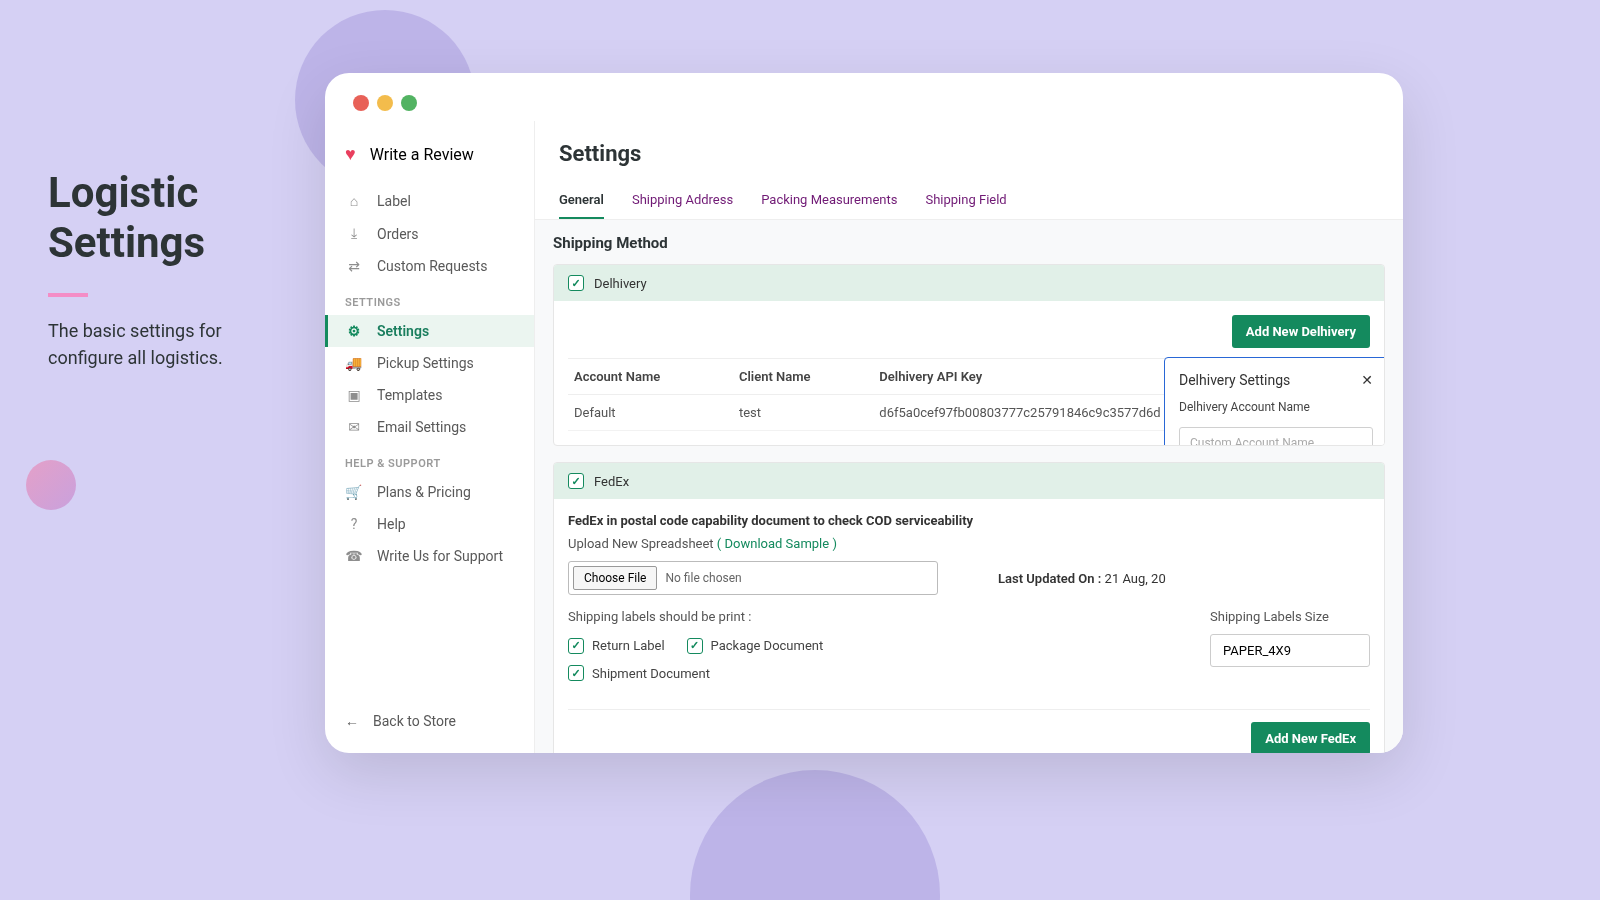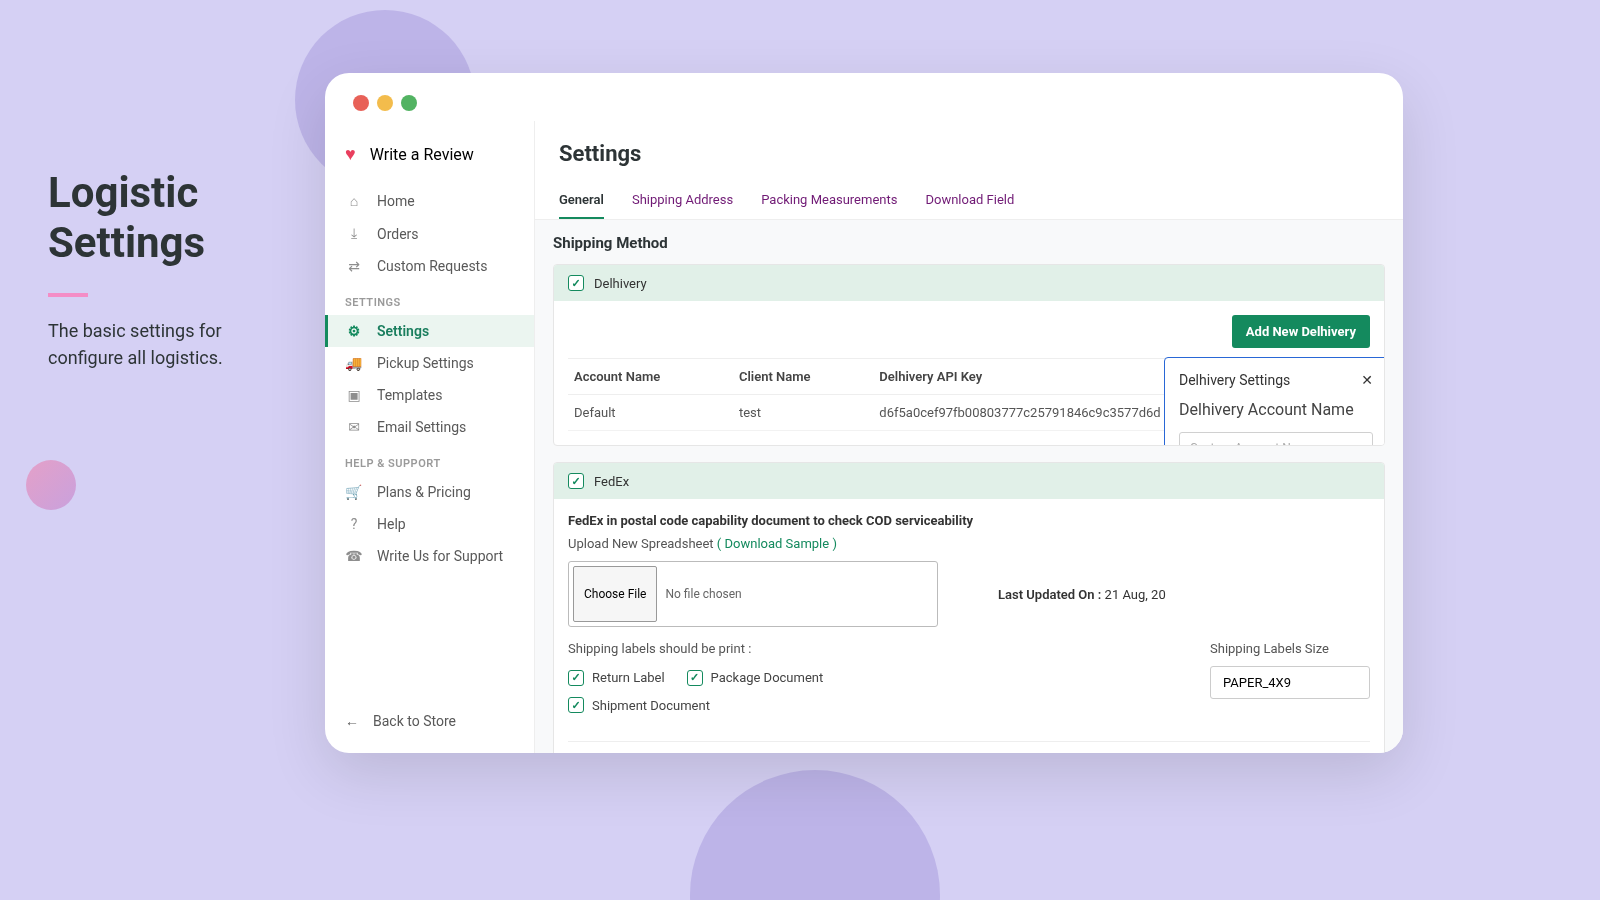--- a/index.html
+++ b/index.html
@@ -62,37 +62,37 @@
 
 table { width: 100%; border-collapse: collapse; clear: both; font-size: 13px; }
 th { text-align: left; padding: 10px 6px; color: #444; font-weight: 600; border-top: 1px solid #eee; border-bottom: 1px solid #eee; }
 td { padding: 10px 6px; color: #555; border-bottom: 1px solid #f2f2f2; }
 
 .bold-line { font-size: 13px; font-weight: 700; color: #333; margin-bottom: 8px; }
 .upload-line { font-size: 13px; color: #555; margin-bottom: 10px; }
 .link { color: #148a5e; }
 .file-row { display: flex; gap: 60px; align-items: center; margin-bottom: 14px; }
 .file-box { border: 1px solid #bbb; border-radius: 3px; padding: 4px; display: inline-flex; align-items: center; flex: 1; max-width: 370px; }
-.choose-btn { border: 1px solid #999; background: #f6f6f6; padding: 20px 10px; font-size: 12px; border-radius: 2px; }
+.choose-btn { border: 1px solid #999; background: #f6f6f6; padding: 4px 10px; font-size: 12px; border-radius: 2px; }
 .file-txt { font-size: 12px; color: #666; padding-left: 8px; }
 .last-updated { font-size: 13px; color: #333; }
 .last-updated b { font-weight: 600; }
 
 .labels-row { display: flex; gap: 60px; }
 .labels-left { flex: 1; }
 .labels-label { font-size: 13px; color: #555; margin-bottom: 10px; }
 .chk-line { display: inline-flex; align-items: center; gap: 8px; margin-right: 18px; font-size: 13px; color: #444; margin-bottom: 8px; }
 .select-box { border: 1px solid #ccc; padding: 8px 12px; font-size: 13px; border-radius: 3px; min-width: 160px; background: #fff; }
 
 
 .popover { position: absolute; right: -4px; top: 56px; width: 224px; background: #fff; border: 1px solid #2967d6; border-radius: 4px; padding: 14px; z-index: 10; }
 .popover-header { display: flex; justify-content: space-between; align-items: center; margin-bottom: 12px; }
 .popover-header span { font-size: 14px; color: #333; }
 .close-x { cursor: pointer; color: #666; font-weight: 300; }
-.field-label { font-size: 16px; color: #444; margin-bottom: 13px; display: flex; align-items: center; gap: 4px; }
+.field-label { font-size: 12px; color: #444; margin-bottom: 13px; display: flex; align-items: center; gap: 4px; }
 .field-input { width: 100%; border: 1px solid #d0d0d0; border-radius: 3px; padding: 8px 10px; font-size: 12px; margin-bottom: 12px; color: #7f1d1d; }
 .field-input::placeholder { color: #aaa; }
 </style>
 </head>
 <body>
 
 <div class="circle-top"></div>
 <div class="circle-bottom-left"></div>
 <div class="circle-bottom-center"></div>
 
@@ -112,21 +112,21 @@
   <div class="app-shell">
     <div class="sidebar">
       <div class="sidebar-top">
         <div class="write-review">
           <span class="heart-icon">♥</span>
           <span>Write a Review</span>
         </div>
 
         <div class="nav-item">
           <span class="ico">⌂</span>
-          <span>Home</span>
+          <span>Label</span>
         </div>
         <div class="nav-item">
           <span class="ico">⤓</span>
           <span>Orders</span>
         </div>
         <div class="nav-item">
           <span class="ico">⇄</span>
           <span>Custom Requests</span>
         </div>
 
@@ -168,21 +168,21 @@
       </div>
     </div>
 
     <div class="main">
       <div class="main-header">
         <h2>Settings</h2>
         <div class="tabs">
           <div class="tab active">General</div>
           <div class="tab">Shipping Address</div>
           <div class="tab">Packing Measurements</div>
-          <div class="tab">Download Field</div>
+          <div class="tab">Shipping Field</div>
         </div>
       </div>
 
       <div class="section">
         <div class="section-title">Shipping Method</div>
 
         <div class="method-block">
           <div class="method-header">
             <span class="chk checked"></span>
             <span>Delhivery</span>

